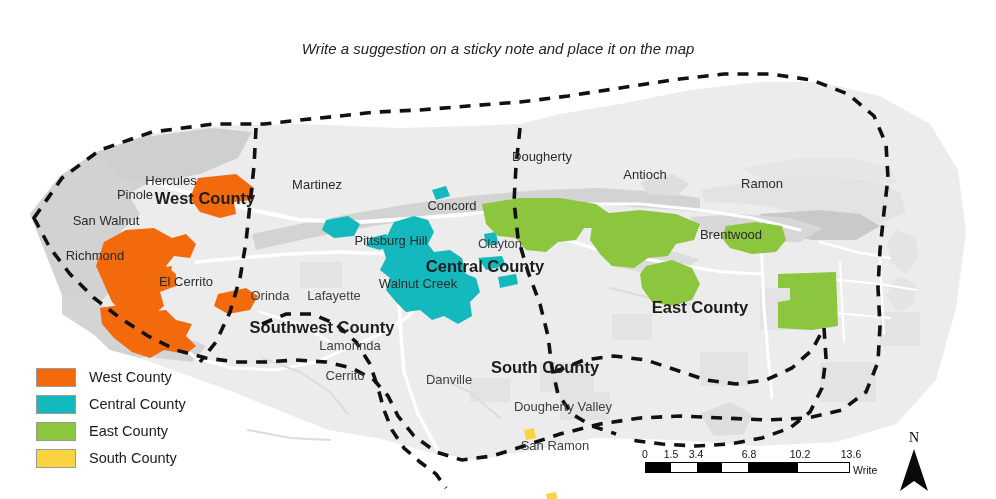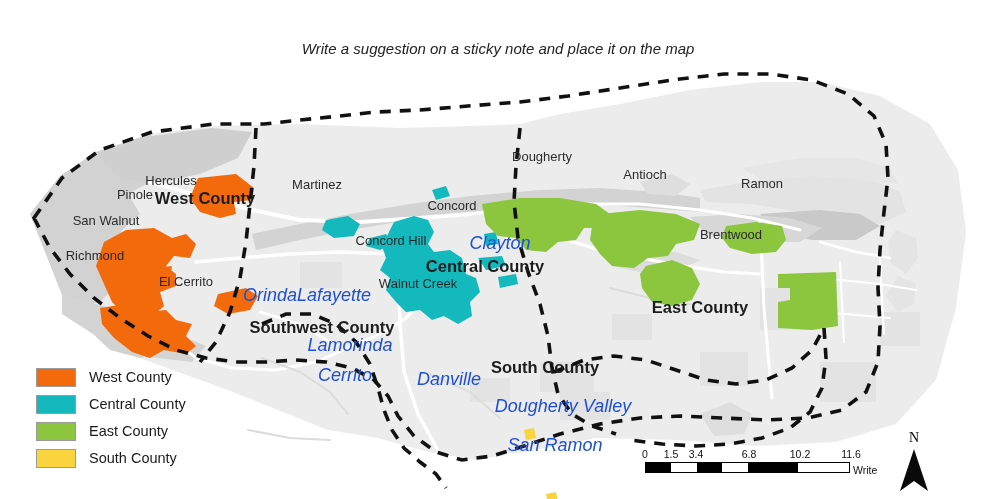--- a/index.html
+++ b/index.html
@@ -33,21 +33,21 @@
 
   
   .north{position:absolute;left:897px;top:430px;width:34px;height:62px;}
   .north-n{position:absolute;left:0;top:0;width:34px;text-align:center;
            font-size:14px;font-family:"Liberation Serif","DejaVu Serif",serif;color:#000;}
 
   
   .maplabel{position:absolute;white-space:nowrap;transform:translate(-50%,-50%);
             pointer-events:none;}
   .lbl-region{font-size:16.5px;font-weight:bold;color:#1d1d1d;}
-  .lbl-city{font-size:18px;color:#1d4ed8;font-style:italic;}
+  .lbl-city{font-size:13px;color:#404040;}
   .lbl-city-dk{font-size:13px;color:#2b2b2b;}
 </style>
 </head>
 <body>
 
 <div id="root">
 
   <div class="subtitle">Write a suggestion on a sticky note and place it on the map</div>
 
   <div id="mapwrap">
@@ -208,21 +208,21 @@
     </div>
 
     <div>
       <div class="maplabel lbl-city-dk" style="left:171px;top:118px">Hercules</div>
       <div class="maplabel lbl-city-dk" style="left:135px;top:132px">Pinole</div>
       <div class="maplabel lbl-city-dk" style="left:106px;top:158px">San Walnut</div>
       <div class="maplabel lbl-city-dk" style="left:95px;top:193px">Richmond</div>
       <div class="maplabel lbl-city-dk" style="left:186px;top:219px">El Cerrito</div>
       <div class="maplabel lbl-city-dk" style="left:317px;top:122px">Martinez</div>
       <div class="maplabel lbl-city-dk" style="left:452px;top:143px">Concord</div>
-      <div class="maplabel lbl-city-dk" style="left:391px;top:178px">Concord Hill</div>
+      <div class="maplabel lbl-city-dk" style="left:391px;top:178px">Pittsburg Hill</div>
       <div class="maplabel lbl-city" style="left:500px;top:181px">Clayton</div>
       <div class="maplabel lbl-city-dk" style="left:418px;top:221px">Walnut Creek</div>
       <div class="maplabel lbl-city" style="left:270px;top:233px">Orinda</div>
       <div class="maplabel lbl-city" style="left:334px;top:233px">Lafayette</div>
       <div class="maplabel lbl-city" style="left:350px;top:283px">Lamorinda</div>
       <div class="maplabel lbl-city" style="left:345px;top:313px">Cerrito</div>
       <div class="maplabel lbl-city" style="left:449px;top:317px">Danville</div>
       <div class="maplabel lbl-city" style="left:563px;top:344px">Dougherty Valley</div>
       <div class="maplabel lbl-city" style="left:555px;top:383px">San Ramon</div>
       <div class="maplabel lbl-city-dk" style="left:542px;top:94px">Dougherty</div>
@@ -250,21 +250,21 @@
       <span class="legend-label">South County</span>
     </div>
   </div>
 
   <div class="scale-ticks">
     <span class="tick" style="left:9px">0</span>
     <span class="tick" style="left:35px">1.5</span>
     <span class="tick" style="left:60px">3.4</span>
     <span class="tick" style="left:113px">6.8</span>
     <span class="tick" style="left:164px">10.2</span>
-    <span class="tick" style="left:215px">11.6</span>
+    <span class="tick" style="left:215px">13.6</span>
   </div>
   <div class="scalebar">
     <span class="seg b" style="width:12.5%"></span>
     <span class="seg w" style="width:12.5%"></span>
     <span class="seg b" style="width:12.5%"></span>
     <span class="seg w" style="width:12.5%"></span>
     <span class="seg b" style="width:25%"></span>
     <span class="seg w" style="width:25%"></span>
   </div>
   <div class="miles">Write</div>

